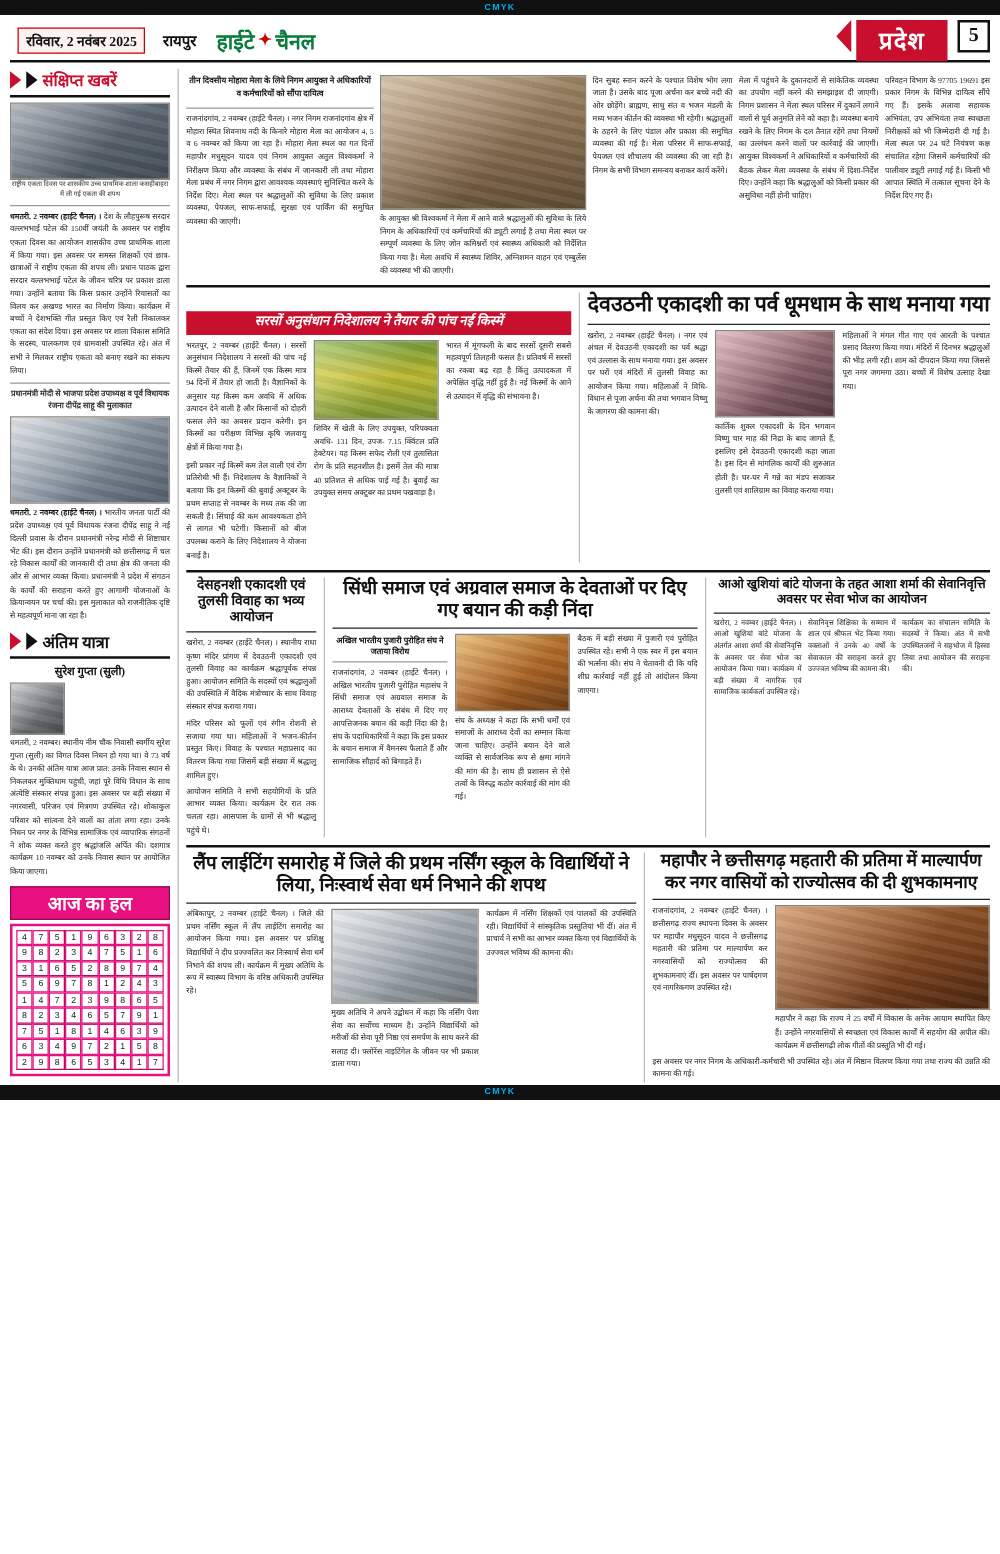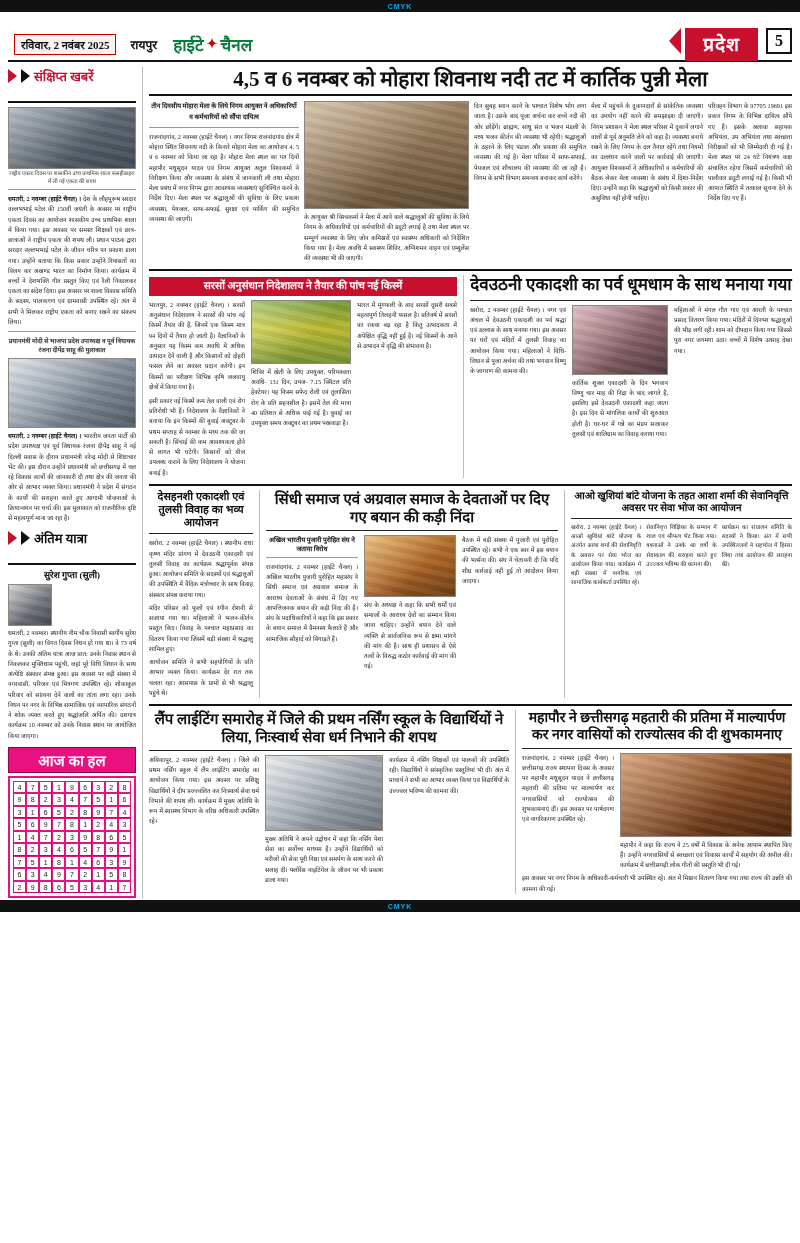--- a/index.html
+++ b/index.html
@@ -19,21 +19,21 @@
     height:12px; display:flex; align-items:center; justify-content:center;
     font-family:"Liberation Sans", sans-serif; font-size:7px; font-weight:bold; color:#fff;
     background:#111; letter-spacing:1px; margin:0 -8px;
   }
   .cmyk-bar.bottom { margin-top:2px; }
   .cmyk-bar span { display:inline-block; }
   .cm-c{color:#00aeef}
 
   
   .masthead {
-    display:flex; align-items:stretch; height:34px; margin-top:16px;
+    display:flex; align-items:stretch; height:34px; margin-top:4px;
     border-bottom:2px solid #111;
   }
   .mh-left {
     display:flex; align-items:center; gap:8px; padding:0 6px;
   }
   .mh-date {
     font-size:11px; font-weight:bold; color:#111; border:1px solid #c00;
     padding:2px 6px; background:#fdf2f2;
   }
   .mh-city { font-size:12px; font-weight:bold; padding:0 6px; }
@@ -99,21 +99,21 @@
   .photo.ph-portrait{background:linear-gradient(150deg,#b9bcc0 0%,#7e8288 60%,#4f5358 100%);}
   .photo.ph-saffron{background:linear-gradient(160deg,#e3a13c 0%,#c2712a 55%,#7b4618 100%);}
   .photo.ph-statue{background:linear-gradient(160deg,#c87b3e 0%,#8c4d24 60%,#53290f 100%);}
   .photo.ph-women{background:linear-gradient(150deg,#d4a0a8 0%,#9b6f78 55%,#5e4148 100%);}
   .photo.ph-nurse{background:linear-gradient(150deg,#dfe4e8 0%,#b3bcc4 55%,#7d858c 100%);}
 
   .caption { font-size:5.4px; line-height:1.4; text-align:center; padding-top:1px; color:#333; }
 
   
   .banner {
-    display:flex; align-items:center; gap:4px; border-bottom:2px solid #111; padding-bottom:16px;
+    display:flex; align-items:center; gap:4px; border-bottom:2px solid #111; padding-bottom:3px;
   }
   .banner .tri {
     width:0;height:0;border-top:7px solid transparent;border-bottom:7px solid transparent;
     border-left:9px solid #111;
   }
   .banner .tri2 {
     width:0;height:0;border-top:7px solid transparent;border-bottom:7px solid transparent;
     border-left:9px solid #c8102e;
   }
   .banner .btxt { font-size:13px; font-weight:bold; color:#c8102e; }
@@ -299,21 +299,20 @@
             <div style="border-bottom: 1px solid rgb(179, 12, 98);">1</div>
             <div style="border-bottom: 1px solid rgb(179, 12, 98);">7</div>
           </div>
       </div>
     </div>
 
     <div class="rule-v"></div>
 
     <div class="col c-mid">
 
-      <div class="hl-main hl-underline">4,5 व 6 नवम्बर को मोहारा शिवनाथ नदी तट में कार्तिक पुन्नी मेला</div>
 
       <div class="lead-strip" style="margin-top:5px;">
         <div style="width:150px;">
           <div class="body-txt" style="font-weight:bold;font-size:6.6px;text-align:center;">तीन दिवसीय मोहारा मेला के लिये निगम आयुक्त ने अधिकारियों व कर्मचारियों को सौंपा दायित्व</div>
           <div class="thin-rule"></div>
           <div class="body-txt">राजनांदगांव, 2 नवम्बर (हाईटे चैनल) । नगर निगम राजनांदगांव क्षेत्र में मोहारा स्थित शिवनाथ नदी के किनारे मोहारा मेला का आयोजन 4, 5 व 6 नवम्बर को किया जा रहा है। मोहारा मेला स्थल का गत दिनों महापौर मधुसूदन यादव एवं निगम आयुक्त अतुल विश्वकर्मा ने निरीक्षण किया और व्यवस्था के संबंध में जानकारी ली तथा मोहारा मेला प्रबंध में नगर निगम द्वारा आवश्यक व्यवस्थाएं सुनिश्चित करने के निर्देश दिए। मेला स्थल पर श्रद्धालुओं की सुविधा के लिए प्रकाश व्यवस्था, पेयजल, साफ-सफाई, सुरक्षा एवं पार्किंग की समुचित व्यवस्था की जाएगी।</div>
         </div>
         <div style="width:165px;">
           <div class="photo ph-crowd" style="height:108px;"></div>
           <div class="body-txt" style="margin-top:3px;">के आयुक्त श्री विश्वकर्मा ने मेला में आने वाले श्रद्धालुओं की सुविधा के लिये निगम के अधिकारियों एवं कर्मचारियों की ड्यूटी लगाई है तथा मेला स्थल पर सम्पूर्ण व्यवस्था के लिए जोन कमिश्नरों एवं स्वास्थ्य अधिकारी को निर्देशित किया गया है। मेला अवधि में स्वास्थ्य शिविर, अग्निशमन वाहन एवं एम्बुलेंस की व्यवस्था भी की जाएगी।</div>
@@ -327,21 +326,21 @@
         <div style="flex:1;">
           <div class="body-txt">परिवहन विभाग के 97705 19691 इस प्रकार निगम के विभिन्न दायित्व सौंपे गए हैं। इसके अलावा सहायक अभियंता, उप अभियंता तथा स्वच्छता निरीक्षकों को भी जिम्मेदारी दी गई है। मेला स्थल पर 24 घंटे नियंत्रण कक्ष संचालित रहेगा जिसमें कर्मचारियों की पालीवार ड्यूटी लगाई गई है। किसी भी आपात स्थिति में तत्काल सूचना देने के निर्देश दिए गए हैं।</div>
         </div>
       </div>
 
       <div class="sec-rule"></div>
 
       <div style="display:flex;gap:6px;">
 
         <div style="width:308px;">
-          <div class="redbar" style="margin-top:2px;">सरसों अनुसंधान निदेशालय ने तैयार की पांच नई किस्में</div>
+          <div class="redbar" style="margin-top:15px;font-style:italic;">सरसों अनुसंधान निदेशालय ने तैयार की पांच नई किस्में</div>
           <div style="display:flex;gap:6px;margin-top:4px;">
             <div style="width:96px;">
               <div class="body-txt">भरतपुर, 2 नवम्बर (हाईटे चैनल) । सरसों अनुसंधान निदेशालय ने सरसों की पांच नई किस्में तैयार की हैं, जिनमें एक किस्म मात्र 94 दिनों में तैयार हो जाती है। वैज्ञानिकों के अनुसार यह किस्म कम अवधि में अधिक उत्पादन देने वाली है और किसानों को दोहरी फसल लेने का अवसर प्रदान करेगी। इन किस्मों का परीक्षण विभिन्न कृषि जलवायु क्षेत्रों में किया गया है।</div>
               <div class="body-txt" style="margin-top:4px;">इसी प्रकार नई किस्में कम तेल वाली एवं रोग प्रतिरोधी भी हैं। निदेशालय के वैज्ञानिकों ने बताया कि इन किस्मों की बुवाई अक्टूबर के प्रथम सप्ताह से नवम्बर के मध्य तक की जा सकती है। सिंचाई की कम आवश्यकता होने से लागत भी घटेगी। किसानों को बीज उपलब्ध कराने के लिए निदेशालय ने योजना बनाई है।</div>
             </div>
             <div style="width:100px;">
               <div class="photo ph-field" style="height:64px;"></div>
               <div class="body-txt" style="margin-top:3px;">शिविर में खेती के लिए उपयुक्त, परिपक्वता अवधि- 131 दिन, उपज- 7.15 क्विंटल प्रति हेक्टेयर। यह किस्म सफेद रोली एवं तुलासिता रोग के प्रति सहनशील है। इसमें तेल की मात्रा 40 प्रतिशत से अधिक पाई गई है। बुवाई का उपयुक्त समय अक्टूबर का प्रथम पखवाड़ा है।</div>
             </div>
             <div style="flex:1;">

